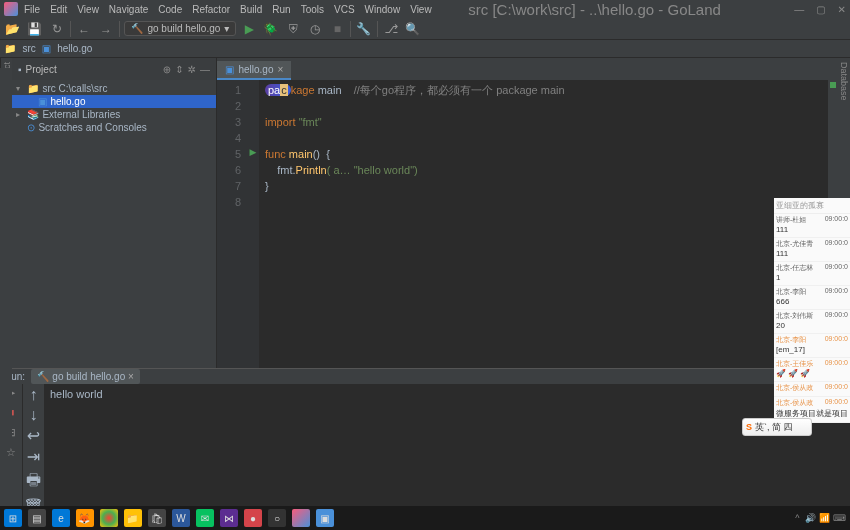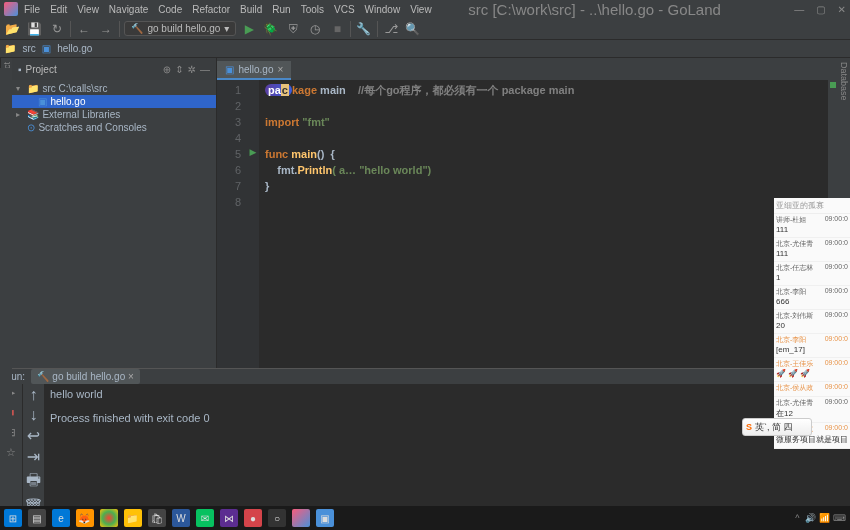--- a/index.html
+++ b/index.html
@@ -34,21 +34,21 @@
 .lib { color: #cc7832; }
 .editor-wrap { flex: 1; display: flex; flex-direction: column; }
 .ed-tabs { height: 22px; background: #3c3f41; display: flex; align-items: flex-end; }
 .ed-tab { background: #515658; padding: 3px 8px; font-size: 10px; display: flex; align-items: center; gap: 4px; border-bottom: 2px solid #4a88c7; }
 .editor { flex: 1; background: #2b2b2b; display: flex; font-family: "Consolas", monospace; font-size: 11px; position: relative; }
 .gutter { width: 30px; background: #313335; text-align: right; color: #606366; padding: 2px 6px 0 0; }
 .gutter div { height: 16px; line-height: 16px; }
 .gut-icons { width: 12px; background: #313335; }
 .gut-icons .mk { height: 16px; display: flex; align-items: center; justify-content: center; font-size: 9px; }
 .code { flex: 1; padding: 2px 6px 0 6px; }
-.code .ln { height: 16px; line-height: 16px; white-space: pre; font-weight: bold; }
+.code .ln { height: 16px; line-height: 16px; white-space: pre; }
 .kw { color: #cc7832; }
 .id { color: #a9b7c6; }
 .str { color: #6a8759; }
 .cmt { color: #808080; }
 .fn { color: #ffc66d; }
 .pkg-yellow { background: #e6c07b; color: #333; padding: 0 1px; }
 .err-stripe { position: absolute; right: 0; top: 0; width: 10px; height: 100%; background: #3c3f41; }
 .green-top { position: absolute; right: 2px; top: 2px; width: 6px; height: 6px; background: #499c54; }
 .right-bar { width: 12px; background: #3c3f41; writing-mode: vertical-rl; font-size: 9px; color: #888; display: flex; align-items: center; }
 .run-panel { height: 138px; border-top: 1px solid #555; display: flex; flex-direction: column; }
@@ -249,21 +249,20 @@
       <div class="b">↑</div>
       <div class="b">↓</div>
       <div class="b">↩</div>
       <div class="b">⇥</div>
       <div class="b">🖶</div>
       <div class="b">🗑</div>
     </div>
     <div class="console">
       <div>hello world</div>
       <div>&nbsp;</div>
-      <div>Process finished with exit code 0</div>
     </div>
   </div>
 </div>
 
 <div class="bottom-bar">
   <div class="item">
       <span class="play">▶</span>
       <span>4: Run</span>
     </div>
   <div class="item">
@@ -343,27 +342,20 @@
           <span>09:00:0</span>
         </div>
         <div class="b">🚀 🚀 🚀</div>
       </div>
       <div class="chat-msg">
         <div class="n o">
           <span>北京-侯从政</span>
           <span>09:00:0</span>
         </div>
         <div class="b"></div>
-      </div>
-      <div class="chat-msg">
-        <div class="n">
-          <span>北京-尤佳青</span>
-          <span>09:00:0</span>
-        </div>
-        <div class="b">在12</div>
       </div>
       <div class="chat-msg">
         <div class="n o">
           <span>北京-侯从政</span>
           <span>09:00:0</span>
         </div>
         <div class="b">微服务项目就是项目</div>
       </div>
     </div>
 </div>

